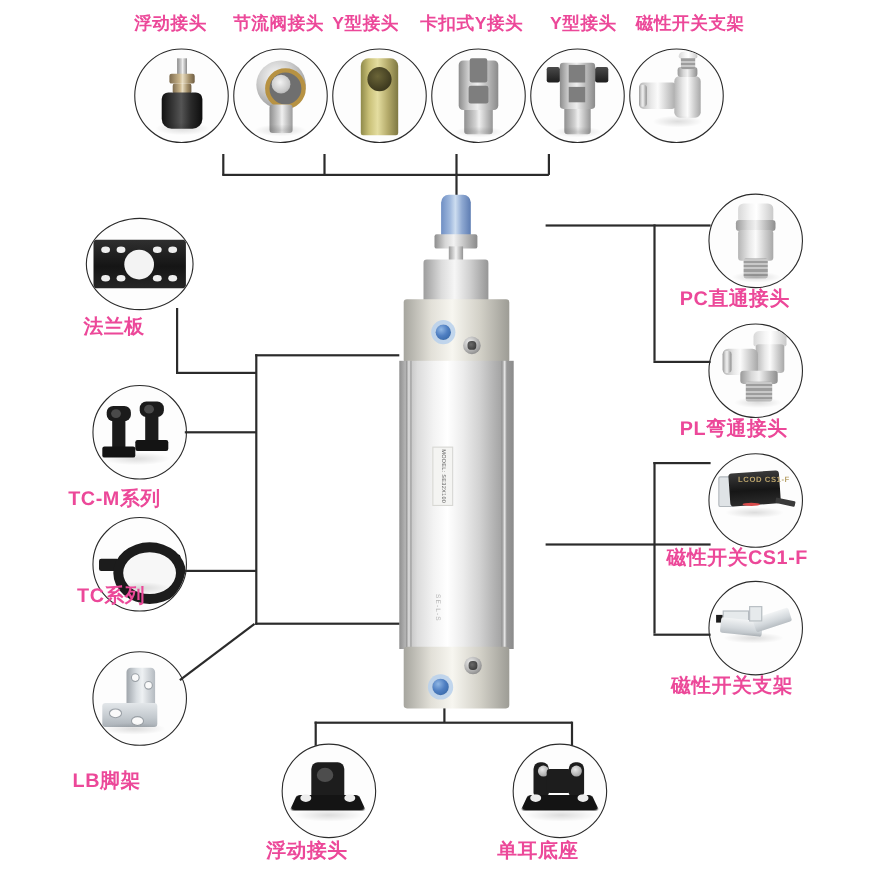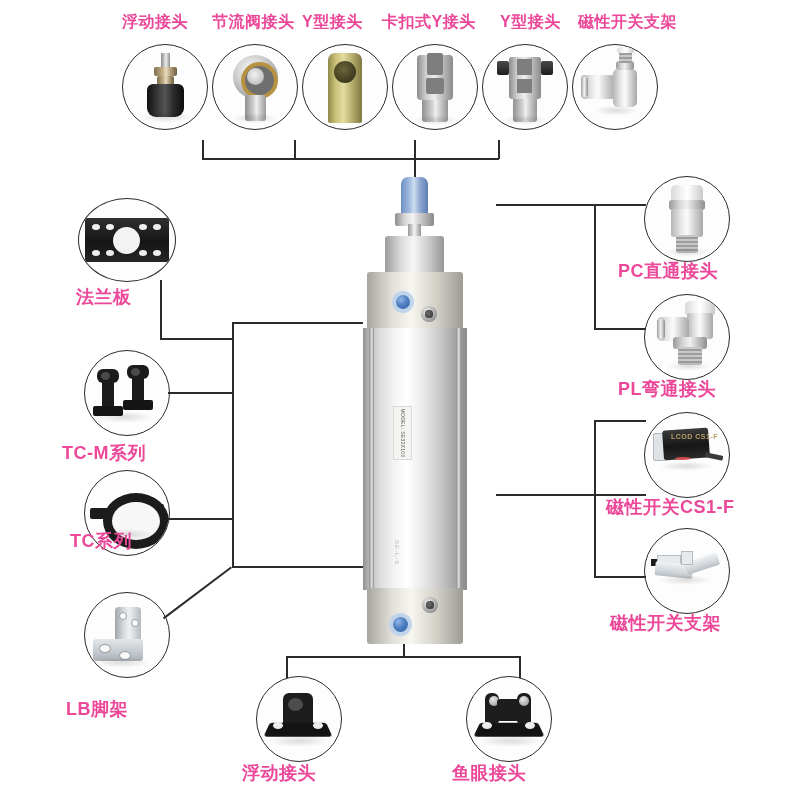--- a/index.html
+++ b/index.html
@@ -429,20 +429,20 @@
       <div class="cb-pin" style="left:22px;top:19px;width:10px;height:10px;"></div>
       <div class="cb-pin" style="left:52px;top:19px;width:10px;height:10px;"></div>
       <div class="cb-lug" style="left:30px;top:22px;width:22px;height:22px;border-radius:3px;"></div>
       <div class="cb-plate" style="left:10px;top:42px;width:64px;height:20px;
            border-radius:4px;transform:perspective(70px) rotateX(46deg);"></div>
       <div class="cb-hole" style="left:15px;top:45px;width:10px;height:7px;border-radius:50%;"></div>
       <div class="cb-hole" style="left:58px;top:45px;width:10px;height:7px;border-radius:50%;"></div>
       <div class="shade" style="left:10px;top:58px;width:66px;height:12px;"></div>
     </div>
   </div>
-  <div class="lbl lbl-side" style="left:452px;top:764px;width:112px;">鱼眼接头</div>
+  <div class="lbl lbl-side" style="left:452px;top:764px;width:112px;">单耳底座</div>
 
   <div class="ln lnh" style="left:286px;top:656px;width:234px;"></div>
   <div class="ln lnv" style="left:286px;top:656px;height:22px;"></div>
   <div class="ln lnv" style="left:519px;top:656px;height:22px;"></div>
   <div class="ln lnv" style="left:403px;top:644px;height:13px;"></div>
 
 </div>
 
 </body></html>

